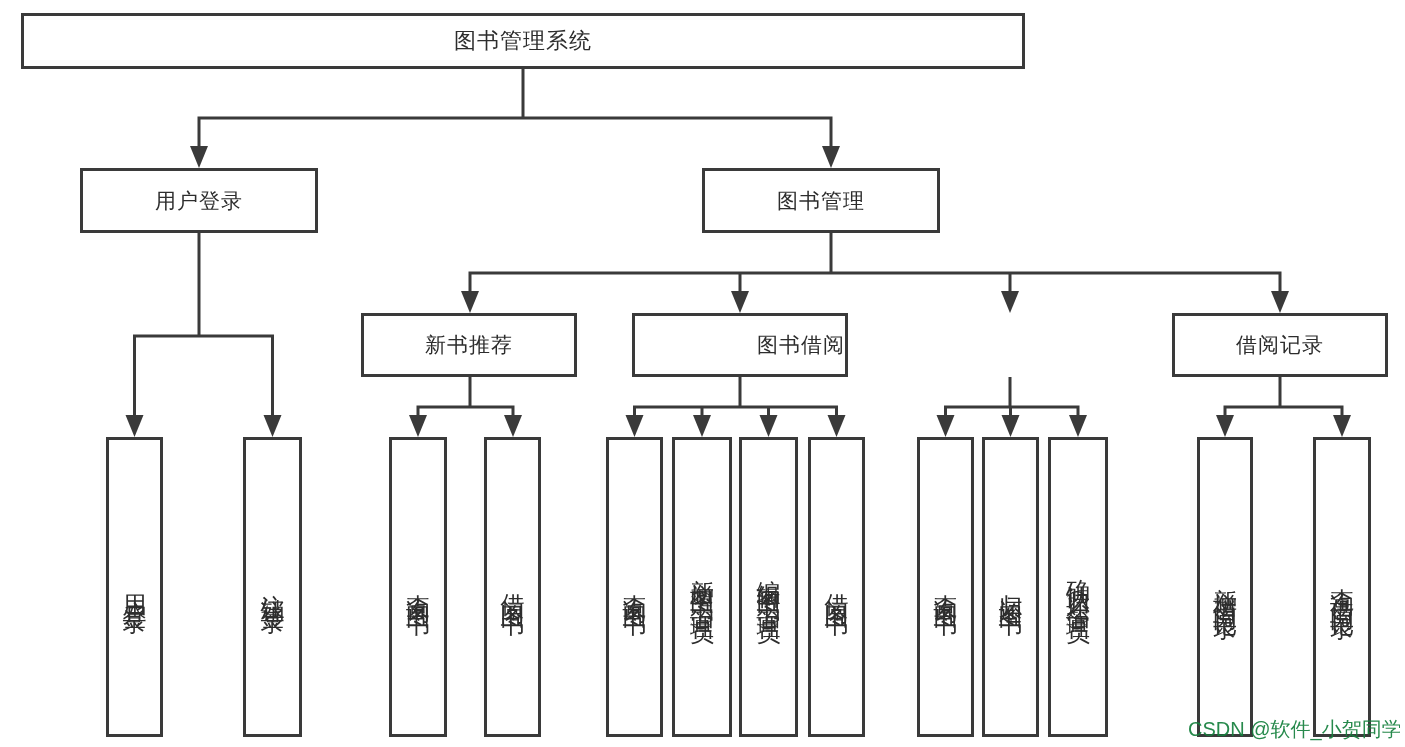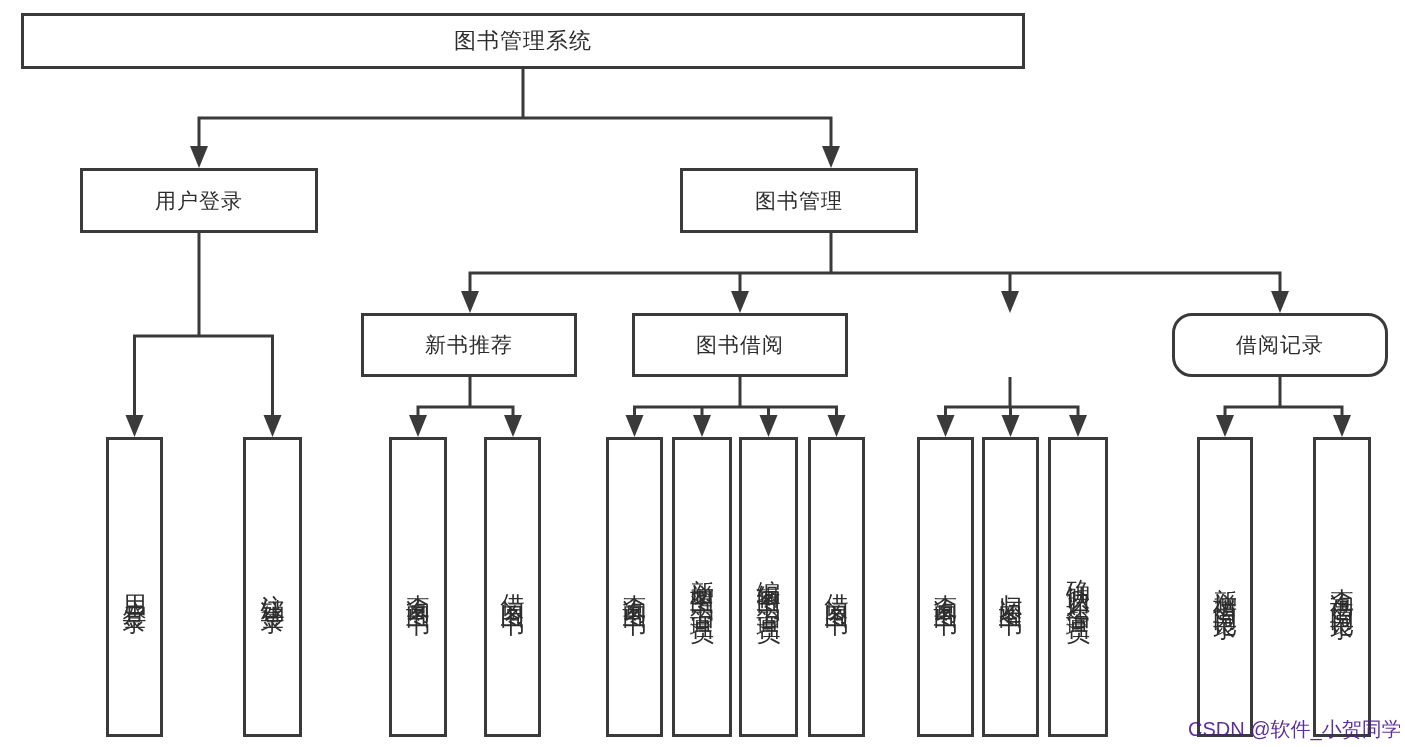--- a/index.html
+++ b/index.html
@@ -31,21 +31,21 @@
     letter-spacing:6px;
     line-height:1;
     color:#2d2d2d;
     white-space:nowrap;
   }
   .watermark{
     position:absolute;
     left:1188px;top:716px;
     width:217px;
     font-size:20px;
-    color:#4c1d95;
+    color:#15803d;
     opacity:.92;
     white-space:nowrap;
     z-index:5;
   }
 </style>
 </head>
 <body>
 
 <div class="canvas">
 
@@ -89,31 +89,31 @@
     </g>
   </svg>
 
   <div class="box hbox root">
     <span>图书管理系统</span>
   </div>
 
   <div class="box hbox l1" style="left:80px;">
     <span>用户登录</span>
   </div>
-  <div class="box hbox l1" style="left:680px;">
+  <div class="box hbox l1" style="left:702px;">
     <span>图书管理</span>
   </div>
 
   <div class="box hbox l2" style="left:361px;">
     <span>新书推荐</span>
   </div>
-  <div class="box hbox l2" style="left:632px;">
+  <div class="box hbox l2" style="left:632px;justify-content:flex-end;">
     <span>图书借阅</span>
   </div>
-  <div class="box hbox l2" style="left:1172px;border-radius:20px;">
+  <div class="box hbox l2" style="left:1172px;">
     <span>借阅记录</span>
   </div>
 
   <div class="box leaf" style="left:106px;width:57px;">
     <span class="vtext">用户登录</span>
   </div>
   <div class="box leaf" style="left:243px;width:59px;">
     <span class="vtext">注销登录</span>
   </div>
 

